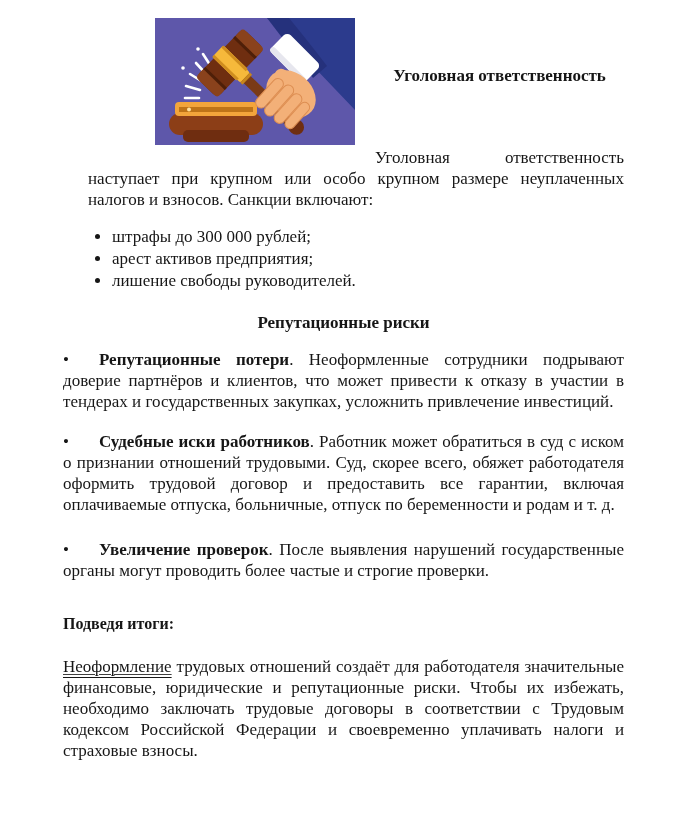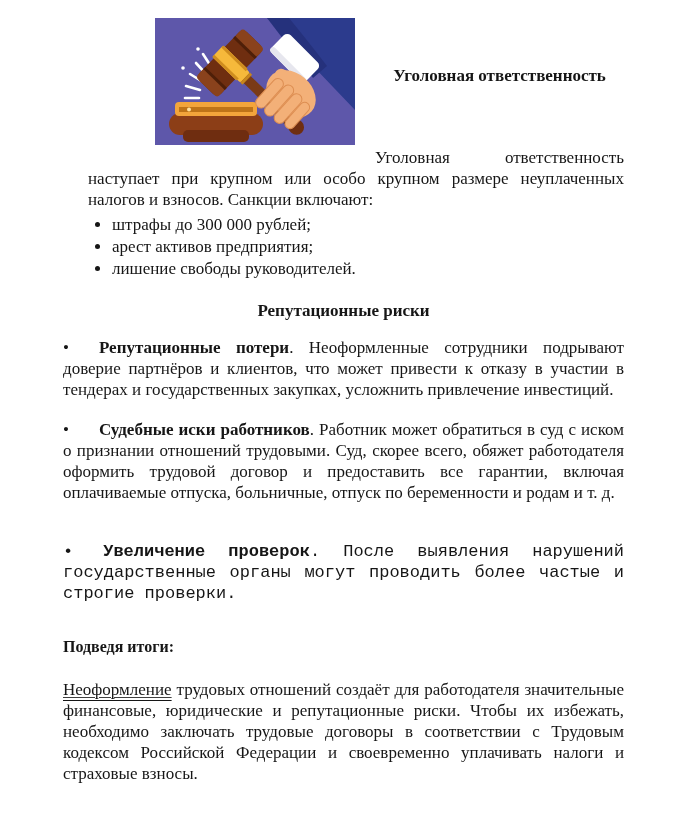--- a/index.html
+++ b/index.html
@@ -21,37 +21,37 @@
     width:200px; height:127px;
     margin:0 20px 7px 92px;
   }
   .figure svg { display:block; width:200px; height:127px; }
   .doc-h1 {
     font-size:17px; line-height:21px;
     font-weight:bold;
     margin:47px 0 0 0;
     text-align:center;
   }
-  .intro { margin:61px 0 4px 25px; }
+  .intro { margin:61px 0 16px 25px; }
   .sanctions {
     margin:0 0 0 25px;
     padding:0 0 0 24px;
     list-style:disc;
   }
   .sanctions li { margin:1px 0; text-align:left; }
   .doc-h2 {
     font-size:17px; line-height:21px;
     font-weight:bold;
     margin:21px 0 0 0;
     text-align:center;
   }
   .risk { margin:0; }
   .risk-1 { margin-top:19px; }
   .risk-2 { margin-top:16px; }
-  .risk-3 { margin-top:38px;font-family:Liberation Mono, monospace; }
+  .risk-3 { margin-top:24px; }
   .tab { display:inline-block; width:30px; }
   .doc-h3 {
     font-size:16px; line-height:21px;
     font-weight:bold;
     margin:32px 0 0 0;
     text-align:left;
   }
   .summary { margin:22px 0 0 0; }
   .spellwrap {
     text-decoration-line:underline;

